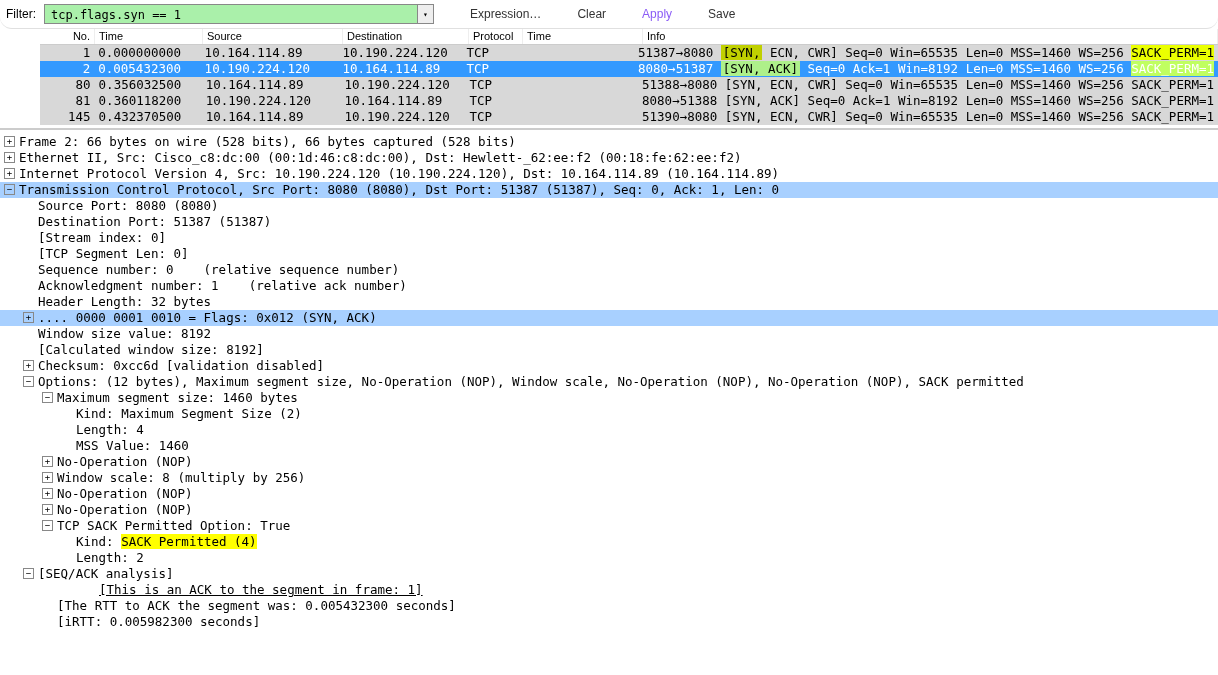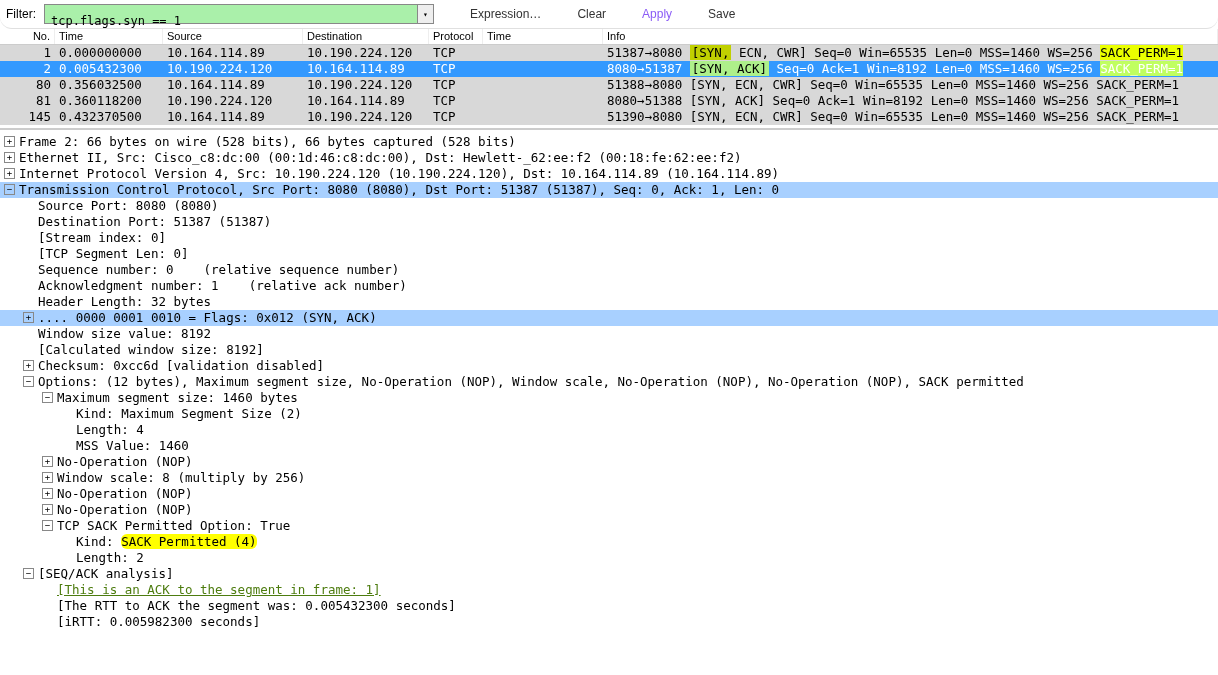--- a/index.html
+++ b/index.html
@@ -18,21 +18,21 @@
     padding: 4px 6px;
     gap: 8px;
     border-bottom: 1px solid #e0e0e0;
     border-radius: 12px;
   }
   .filter-label { font-family: Arial, sans-serif; font-size: 12px; }
   .filter-input {
     flex: 0 0 390px;
     background: #aaf0aa;
     border: 1px solid #888;
-    padding: 8px 4px;
+    padding: 2px 4px;
     font-family: inherit;
     font-size: 12px;
     height: 20px;
     position: relative;
   }
   .filter-input input {
     border: none;
     background: transparent;
     width: 100%;
     font-family: "DejaVu Sans Mono", monospace;
@@ -64,20 +64,21 @@
   .pkt-list {
     border-bottom: 1px solid #ccc;
     height: 100px;
     overflow: hidden;
     position: relative;
   }
   .pkt-header, .pkt-row {
     display: flex;
     height: 16px;
     white-space: nowrap;
+    margin-left: 40px;
   }
   .pkt-header {
     background: #fff;
     font-family: Arial, sans-serif;
     font-size: 11px;
     border-bottom: 1px solid #ccc;
   }
   .pkt-header > div { border-right: 1px solid #eee; padding: 1px 4px; }
   .col-no   { width: 55px; text-align: right; padding-right: 6px; }
   .col-time { width: 108px; }
@@ -113,22 +114,22 @@
     flex-shrink: 0;
     font-family: monospace;
   }
   .tree-row .spacer {
     width: 11px; height: 11px;
     margin: 2px 4px 0 4px;
     flex-shrink: 0;
   }
   .tree-row.hl-blue { background: #a8d0ff; }
   .tree-row .txt { white-space: pre; }
-  .link { color: #4d7c0f; text-decoration: underline; }
-  .hl-yellow { background: #ffff00; border-radius: 6px; }
+  .link { color: #000000; text-decoration: underline; margin-left: 42px; }
+  .hl-yellow { background: #ffff00; }
 </style>
 </head>
 <body>
 
 <div class="filter-bar">
   <span class="filter-label">Filter:</span>
   <div class="filter-input">
     <input type="text" value="tcp.flags.syn == 1" style="">
     <div class="filter-dd">▾</div>
   </div>

